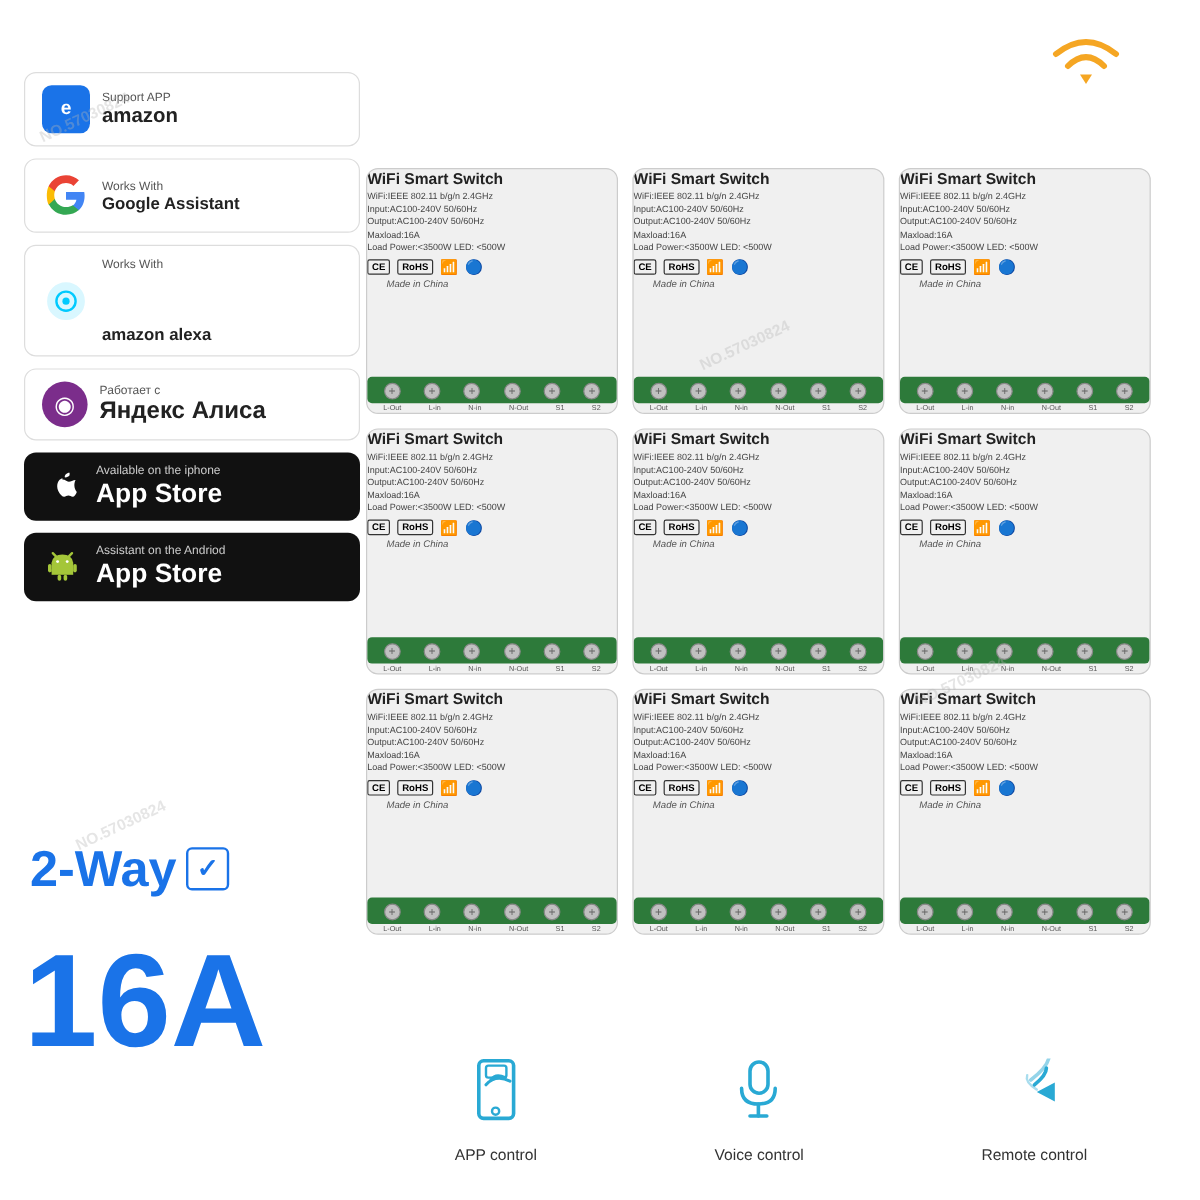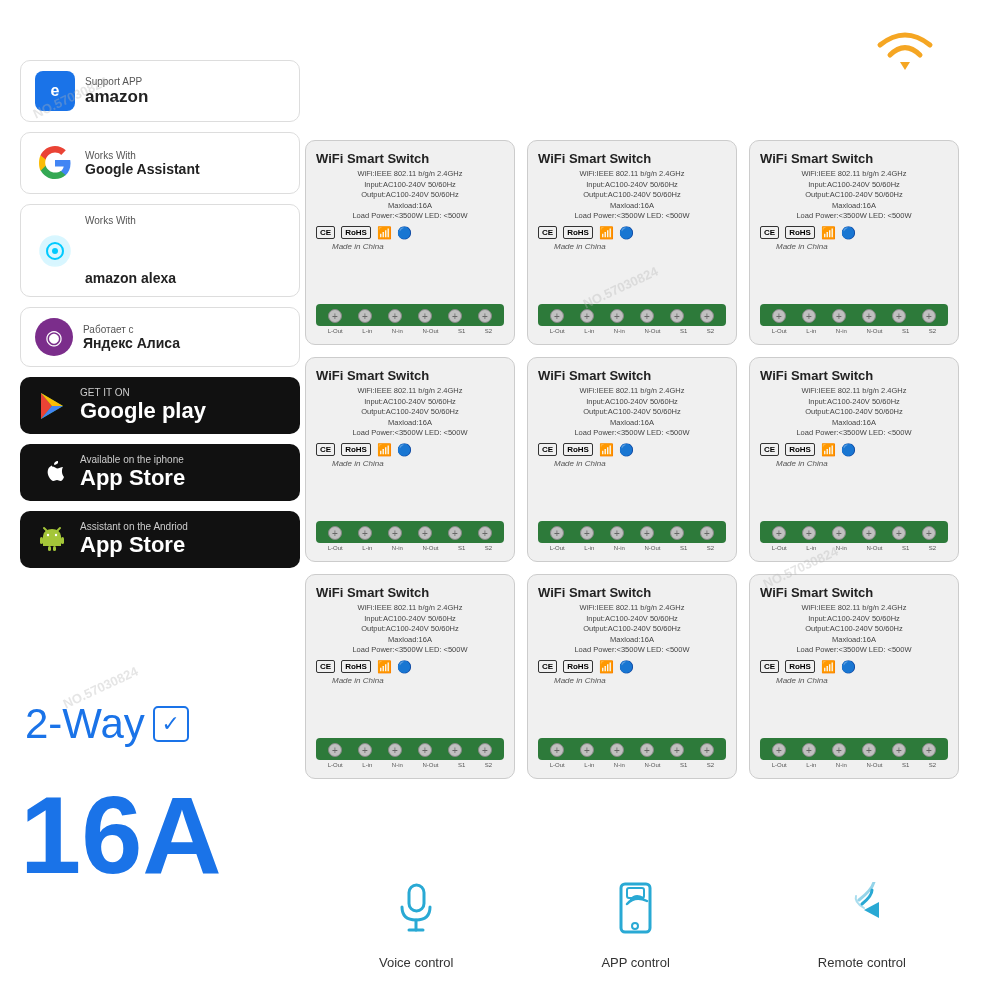--- a/index.html
+++ b/index.html
@@ -107,21 +107,21 @@
     }
 
     
     .two-way {
       position: absolute;
       left: 25px;
       top: 700px;
     }
     .two-way-text {
       font-size: 42px;
-      font-weight: 400;
+      font-weight: 700;
       color: #1a73e8;
       display: flex;
       align-items: center;
       gap: 8px;
       text-align: right;
     }
     .checkmark-box {
       width: 36px;
       height: 36px;
       border: 2.5px solid #1a73e8;
@@ -177,39 +177,37 @@
       display: grid;
       grid-template-columns: repeat(3, 210px);
       grid-template-rows: repeat(3, 205px);
       gap: 12px;
     }
 
     .switch-card {
       border: 1.5px solid #ccc;
       border-radius: 10px;
       background: #f0f0f0;
-      padding: 10px;
       display: flex;
       flex-direction: column;
       position: relative;
       overflow: hidden;
     }
 
     .switch-card-title {
       font-size: 13px;
       font-weight: bold;
       color: #222;
       margin-bottom: 3px;
     }
 
     .switch-specs {
       font-size: 7.5px;
       color: #444;
       line-height: 1.4;
-      text-align: center;
     }
 
     .switch-cert-row {
       display: flex;
       align-items: center;
       gap: 6px;
       margin-top: 4px;
     }
 
     .ce-badge, .rohs-badge {
@@ -369,38 +367,24 @@
     <div class="text-block">
       <span class="small-text">Works With</span>
       <span class="big-text" style="font-size:14px;margin-top:44px;">amazon alexa</span>
     </div>
   </div>
 
   <div class="badge-card">
     <div class="alice-icon">◉</div>
     <div class="text-block">
       <span class="small-text">Работает с</span>
-      <span class="big-text" style="font-size:14px;">Яндекс Алиса</span>
-    </div>
-  </div>
-
-  <div class="store-badge">
-    <div style="width:36px;height:36px;display:flex;align-items:center;justify-content:center;font-size:26px;">
-      <svg width="30" height="30" viewBox="0 0 30 30">
-        <polygon points="4,2 26,15 4,28" fill="#34A853"></polygon>
-        <polygon points="4,2 15,15 4,28" fill="#EA4335"></polygon>
-        <polygon points="4,2 26,15 15,15" fill="#FBBC05"></polygon>
-        <polygon points="15,15 26,15 4,28" fill="#4285F4"></polygon>
-      </svg>
-    </div>
-    <div class="store-text">
-      <span class="store-small">GET IT ON</span>
-      <span class="store-big">Google play</span>
-    </div>
-  </div>
+      <span class="big-text" style="font-size:20px;">Яндекс Алиса</span>
+    </div>
+  </div>
+
 
   <div class="store-badge">
     <div style="width:36px;height:36px;display:flex;align-items:center;justify-content:center;font-size:28px;color:white;">
       <svg width="28" height="28" viewBox="0 0 28 28">
         <path d="M20 4c-1 1.2-2.5 2-4 1.8C15.7 4.2 17.3 2 20 2c0 .7 0 1.4 0 2zM14 7.5c2.3 0 4.3 2 5.5 2S23 8 25 8c-1.5 2.5-1.5 7 1 10-0.7 2-2 4-3.5 4-1.3 0-2-1-3.5-1s-2.2 1-3.5 1C14 22 12 20 11 18c-2-3.5-2-9 2-11 .9-.5 1-.5 1-.5z" fill="white"></path>
       </svg>
     </div>
     <div class="store-text">
       <span class="store-small">Available on the iphone</span>
       <span class="store-big">App Store</span>
@@ -684,40 +668,40 @@
         <span style="font-size:6px;color:#555;">S2</span>
       </div>
     </div>
   </div>
 
 <div class="bottom-icons">
 
   <div class="icon-item">
     <div class="icon-svg-container">
       <svg width="45" height="55" viewBox="0 0 45 55">
-        <rect x="15" y="3" width="15" height="26" rx="7.5" fill="none" stroke="#29a9d4" stroke-width="3"></rect>
-        <path d="M8 25 Q8 38 22 38 Q36 38 36 25" stroke="#29a9d4" stroke-width="3" fill="none" stroke-linecap="round"></path>
-        <line x1="22" y1="38" x2="22" y2="48" stroke="#29a9d4" stroke-width="3" stroke-linecap="round"></line>
-        <line x1="15" y1="48" x2="29" y2="48" stroke="#29a9d4" stroke-width="3" stroke-linecap="round"></line>
-      </svg>
-    </div>
-    <span class="icon-label">Voice control</span>
-  </div>
-
-  <div class="icon-item">
-    <div class="icon-svg-container">
-      <svg width="45" height="55" viewBox="0 0 45 55">
         <rect x="8" y="2" width="29" height="48" rx="4" fill="none" stroke="#29a9d4" stroke-width="3"></rect>
         <rect x="14" y="6" width="17" height="10" rx="2" fill="none" stroke="#29a9d4" stroke-width="2"></rect>
         <circle cx="22" cy="44" r="3" fill="none" stroke="#29a9d4" stroke-width="2"></circle>
         <path d="M18 18 Q22 12 30 16" stroke="#29a9d4" stroke-width="2.5" fill="none" stroke-linecap="round"></path>
         <path d="M14 22 Q22 13 34 19" stroke="#29a9d4" stroke-width="2.5" fill="none" stroke-linecap="round"></path>
       </svg>
     </div>
     <span class="icon-label">APP control</span>
+  </div>
+
+  <div class="icon-item">
+    <div class="icon-svg-container">
+      <svg width="45" height="55" viewBox="0 0 45 55">
+        <rect x="15" y="3" width="15" height="26" rx="7.5" fill="none" stroke="#29a9d4" stroke-width="3"></rect>
+        <path d="M8 25 Q8 38 22 38 Q36 38 36 25" stroke="#29a9d4" stroke-width="3" fill="none" stroke-linecap="round"></path>
+        <line x1="22" y1="38" x2="22" y2="48" stroke="#29a9d4" stroke-width="3" stroke-linecap="round"></line>
+        <line x1="15" y1="48" x2="29" y2="48" stroke="#29a9d4" stroke-width="3" stroke-linecap="round"></line>
+      </svg>
+    </div>
+    <span class="icon-label">Voice control</span>
   </div>
 
   <div class="icon-item">
     <div class="icon-svg-container">
       <svg width="55" height="55" viewBox="0 0 55 55">
         <path d="M30 28 L45 20 L45 36 Z" fill="#29a9d4"></path>
         <path d="M28 22 Q38 14 38 8" stroke="#29a9d4" stroke-width="3" fill="none" stroke-linecap="round"></path>
         <path d="M25 18 Q38 8 40 0" stroke="#29a9d4" stroke-width="3" fill="none" stroke-linecap="round" opacity="0.5"></path>
         <path d="M30 26 Q20 20 22 14" stroke="#29a9d4" stroke-width="2" fill="none" stroke-linecap="round" opacity="0.4"></path>
       </svg>

